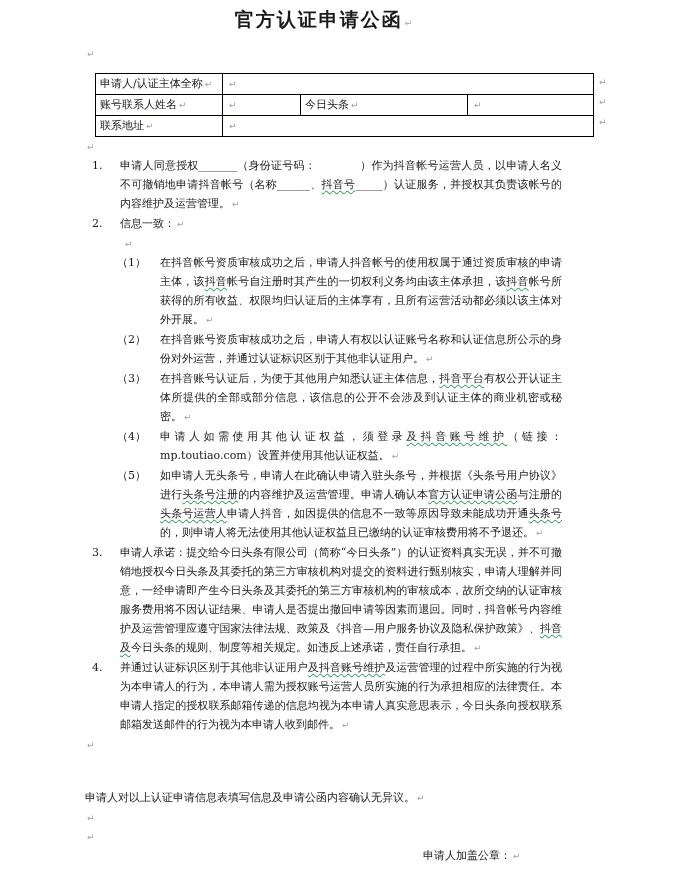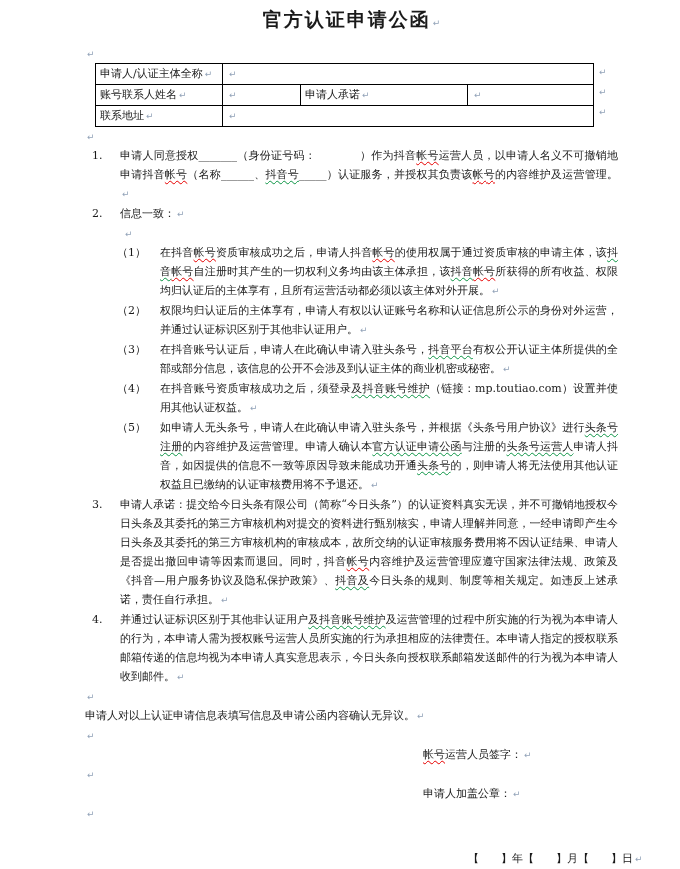--- a/index.html
+++ b/index.html
@@ -1,40 +1,40 @@
 <!DOCTYPE html>
 <html><head>
 <meta charset="utf-8">
 <style>
   html,body{margin:0;padding:0;background:#fff;}
   .page{
     width:680px;height:869px;box-sizing:border-box;background:#fff;
-    padding:6px 62px 0 85px;position:relative;
+    padding:6px 118px 0 85px;position:relative;
     font-family:"DejaVu Serif","Liberation Serif",serif;
     font-size:11px;line-height:19px;color:#1a1a1a;
   }
   .title-line{text-align:center;line-height:26px;margin-bottom:8px;white-space:nowrap;}
   .title{font-size:19px;font-weight:bold;letter-spacing:2px;}
   .blank-line{height:19px;}
   .sub-blank{margin-left:38px;}
-  .table-wrap{position:relative;margin-left:10px;margin-top:0;}
+  .table-wrap{position:relative;margin-left:10px;margin-top:10px;}
   table.info{border-collapse:collapse;table-layout:fixed;width:498px;}
   table.info td{border:1px solid #000;height:19px;padding:0 4px;vertical-align:middle;overflow:hidden;white-space:nowrap;}
   .edge-mark{position:absolute;left:502px;width:12px;}
   .em1{top:0;} .em2{top:20px;} .em3{top:40px;}
   .item{display:flex;}
   .item>.num{flex:0 0 28px;margin-left:7px;}
   .item>.body{flex:1;text-align:justify;text-justify:inter-character;}
   .sub{display:flex;}
   .sub>.num{flex:0 0 43px;margin-left:32px;}
   .sub>.body{flex:1;text-align:justify;text-justify:inter-character;}
-  .para{text-align:justify;text-justify:inter-character;}
+  .para{text-align:justify;text-justify:inter-character;margin-top:34px;}
   .closing-sign{margin-left:338px;white-space:nowrap;}
   .closing-date{margin-left:383px;margin-top:26px;white-space:nowrap;}
-  .m-red{text-decoration:underline;text-decoration-style:wavy;text-decoration-color:#e60000;text-decoration-thickness:1px;text-underline-offset:2px;}
+  .m-red{text-decoration-style:wavy;text-decoration-color:#e60000;text-decoration-thickness:1px;text-underline-offset:2px;}
   .m-green{text-decoration:underline;text-decoration-style:wavy;text-decoration-color:#0b9444;text-decoration-thickness:1px;text-underline-offset:2px;}
   .m-gap{display:inline-block;width:44px;}
   .m-pilcrow,.pilcrow{color:#92a3b8;font-size:9px;margin-left:2px;font-family:"DejaVu Sans","Liberation Sans",sans-serif;}
 </style>
 </head>
 <body>
 
 <div class="page">
 
   <div class="title-line">
@@ -54,21 +54,21 @@
           <col style="width:126px">
         </colgroup>
       <tbody>
           <tr>
         <td><span>申请人/认证主体全称</span><span class="pilcrow">↵</span></td>
         <td colspan="3"><span></span><span class="pilcrow">↵</span></td>
       </tr>
       <tr>
         <td><span>账号联系人姓名</span><span class="pilcrow">↵</span></td>
         <td><span></span><span class="pilcrow">↵</span></td>
-        <td><span>申请人承诺</span><span class="pilcrow">↵</span></td>
+        <td><span>今日头条</span><span class="pilcrow">↵</span></td>
         <td><span></span><span class="pilcrow">↵</span></td>
       </tr>
       <tr>
         <td><span>联系地址</span><span class="pilcrow">↵</span></td>
         <td colspan="3"><span></span><span class="pilcrow">↵</span></td>
       </tr>
     </tbody>
       </table>
     <span class="edge-mark pilcrow em1">↵</span>
     <span class="edge-mark pilcrow em2">↵</span>
@@ -93,31 +93,31 @@
     <span class="pilcrow">↵</span>
   </div>
 
   <div class="sub">
     <span class="num">（1）</span>
     <div class="body"><span>在抖音</span><span class="m-red">帐号</span><span>资质审核成功之后，申请人抖音</span><span class="m-red">帐号</span><span>的使用权属于通过资质审核的申请主体，该</span><span class="m-green">抖音</span><span class="m-red">帐号</span><span>自注册时其产生的一切权利义务均由该主体承担，该</span><span class="m-green">抖音</span><span class="m-red">帐号</span><span>所获得的所有收益、权限均归认证后的主体享有，且所有运营活动都必须以该主体对外开展。</span><span class="m-pilcrow">↵</span></div>
   </div>
 
   <div class="sub">
     <span class="num">（2）</span>
-    <div class="body"><span>权限均归认证后的主体享有，申请人有权以认证账号名称和认证信息所公示的身份对外运营，并通过认证标识区别于其他非认证用户。</span><span class="m-pilcrow">↵</span></div>
+    <div class="body"><span>在抖音账号资质审核成功之后，申请人有权以认证账号名称和认证信息所公示的身份对外运营，并通过认证标识区别于其他非认证用户。</span><span class="m-pilcrow">↵</span></div>
   </div>
 
   <div class="sub">
     <span class="num">（3）</span>
-    <div class="body"><span>在抖音账号认证后，申请人在此确认申请入驻头条号，</span><span class="m-green">抖音平台</span><span>有权公开认证主体所提供的全部或部分信息，该信息的公开不会涉及到认证主体的商业机密或秘密。</span><span class="m-pilcrow">↵</span></div>
+    <div class="body"><span>在抖音账号认证后，为便于其他用户知悉认证主体信息，</span><span class="m-green">抖音平台</span><span>有权公开认证主体所提供的全部或部分信息，该信息的公开不会涉及到认证主体的商业机密或秘密。</span><span class="m-pilcrow">↵</span></div>
   </div>
 
   <div class="sub">
     <span class="num">（4）</span>
-    <div class="body"><span>在抖音账号资质审核成功之后，须登录</span><span class="m-green">及抖音账号维护</span><span>（链接：mp.toutiao.com）设置并使用其他认证权益。</span><span class="m-pilcrow">↵</span></div>
+    <div class="body"><span>申请人如需使用其他认证权益，须登录</span><span class="m-green">及抖音账号维护</span><span>（链接：mp.toutiao.com）设置并使用其他认证权益。</span><span class="m-pilcrow">↵</span></div>
   </div>
 
   <div class="sub">
     <span class="num">（5）</span>
     <div class="body"><span>如申请人无头条号，申请人在此确认申请入驻头条号，并根据《头条号用户协议》进行</span><span class="m-green">头条号注册</span><span>的内容维护及运营管理。申请人确认本</span><span class="m-green">官方认证申请公函</span><span>与注册的</span><span class="m-green">头条号运营人</span><span>申请人抖音，如因提供的信息不一致等原因导致未能成功开通</span><span class="m-green">头条号</span><span>的，则申请人将无法使用其他认证权益且已缴纳的认证审核费用将不予退还。</span><span class="m-pilcrow">↵</span></div>
   </div>
 
   <div class="item">
     <span class="num">3.</span>
     <div class="body"><span>申请人承诺：提交给今日头条有限公司（简称“今日头条”）的认证资料真实无误，并不可撤销地授权今日头条及其委托的第三方审核机构对提交的资料进行甄别核实，申请人理解并同意，一经申请即产生今日头条及其委托的第三方审核机构的审核成本，故所交纳的认证审核服务费用将不因认证结果、申请人是否提出撤回申请等因素而退回。同时，抖音</span><span class="m-red">帐号</span><span>内容维护及运营管理应遵守国家法律法规、政策及《抖音—用户服务协议及隐私保护政策》、</span><span class="m-green">抖音及</span><span>今日头条的规则、制度等相关规定。如违反上述承诺，责任自行承担。</span><span class="m-pilcrow">↵</span></div>
@@ -131,21 +131,20 @@
   <div class="blank-line">
     <span class="pilcrow">↵</span>
   </div>
 
   <div class="para"><span>申请人对以上认证申请信息表填写信息及申请公函内容确认无异议。</span><span class="m-pilcrow">↵</span></div>
 
   <div class="blank-line">
     <span class="pilcrow">↵</span>
   </div>
 
-  <div class="closing-sign"><span class="m-red">帐号</span><span>运营人员签字：</span><span class="m-pilcrow">↵</span></div>
 
   <div class="blank-line">
     <span class="pilcrow">↵</span>
   </div>
 
   <div class="closing-sign"><span>申请人加盖公章：</span><span class="m-pilcrow">↵</span></div>
 
   <div class="blank-line">
     <span class="pilcrow">↵</span>
   </div>

